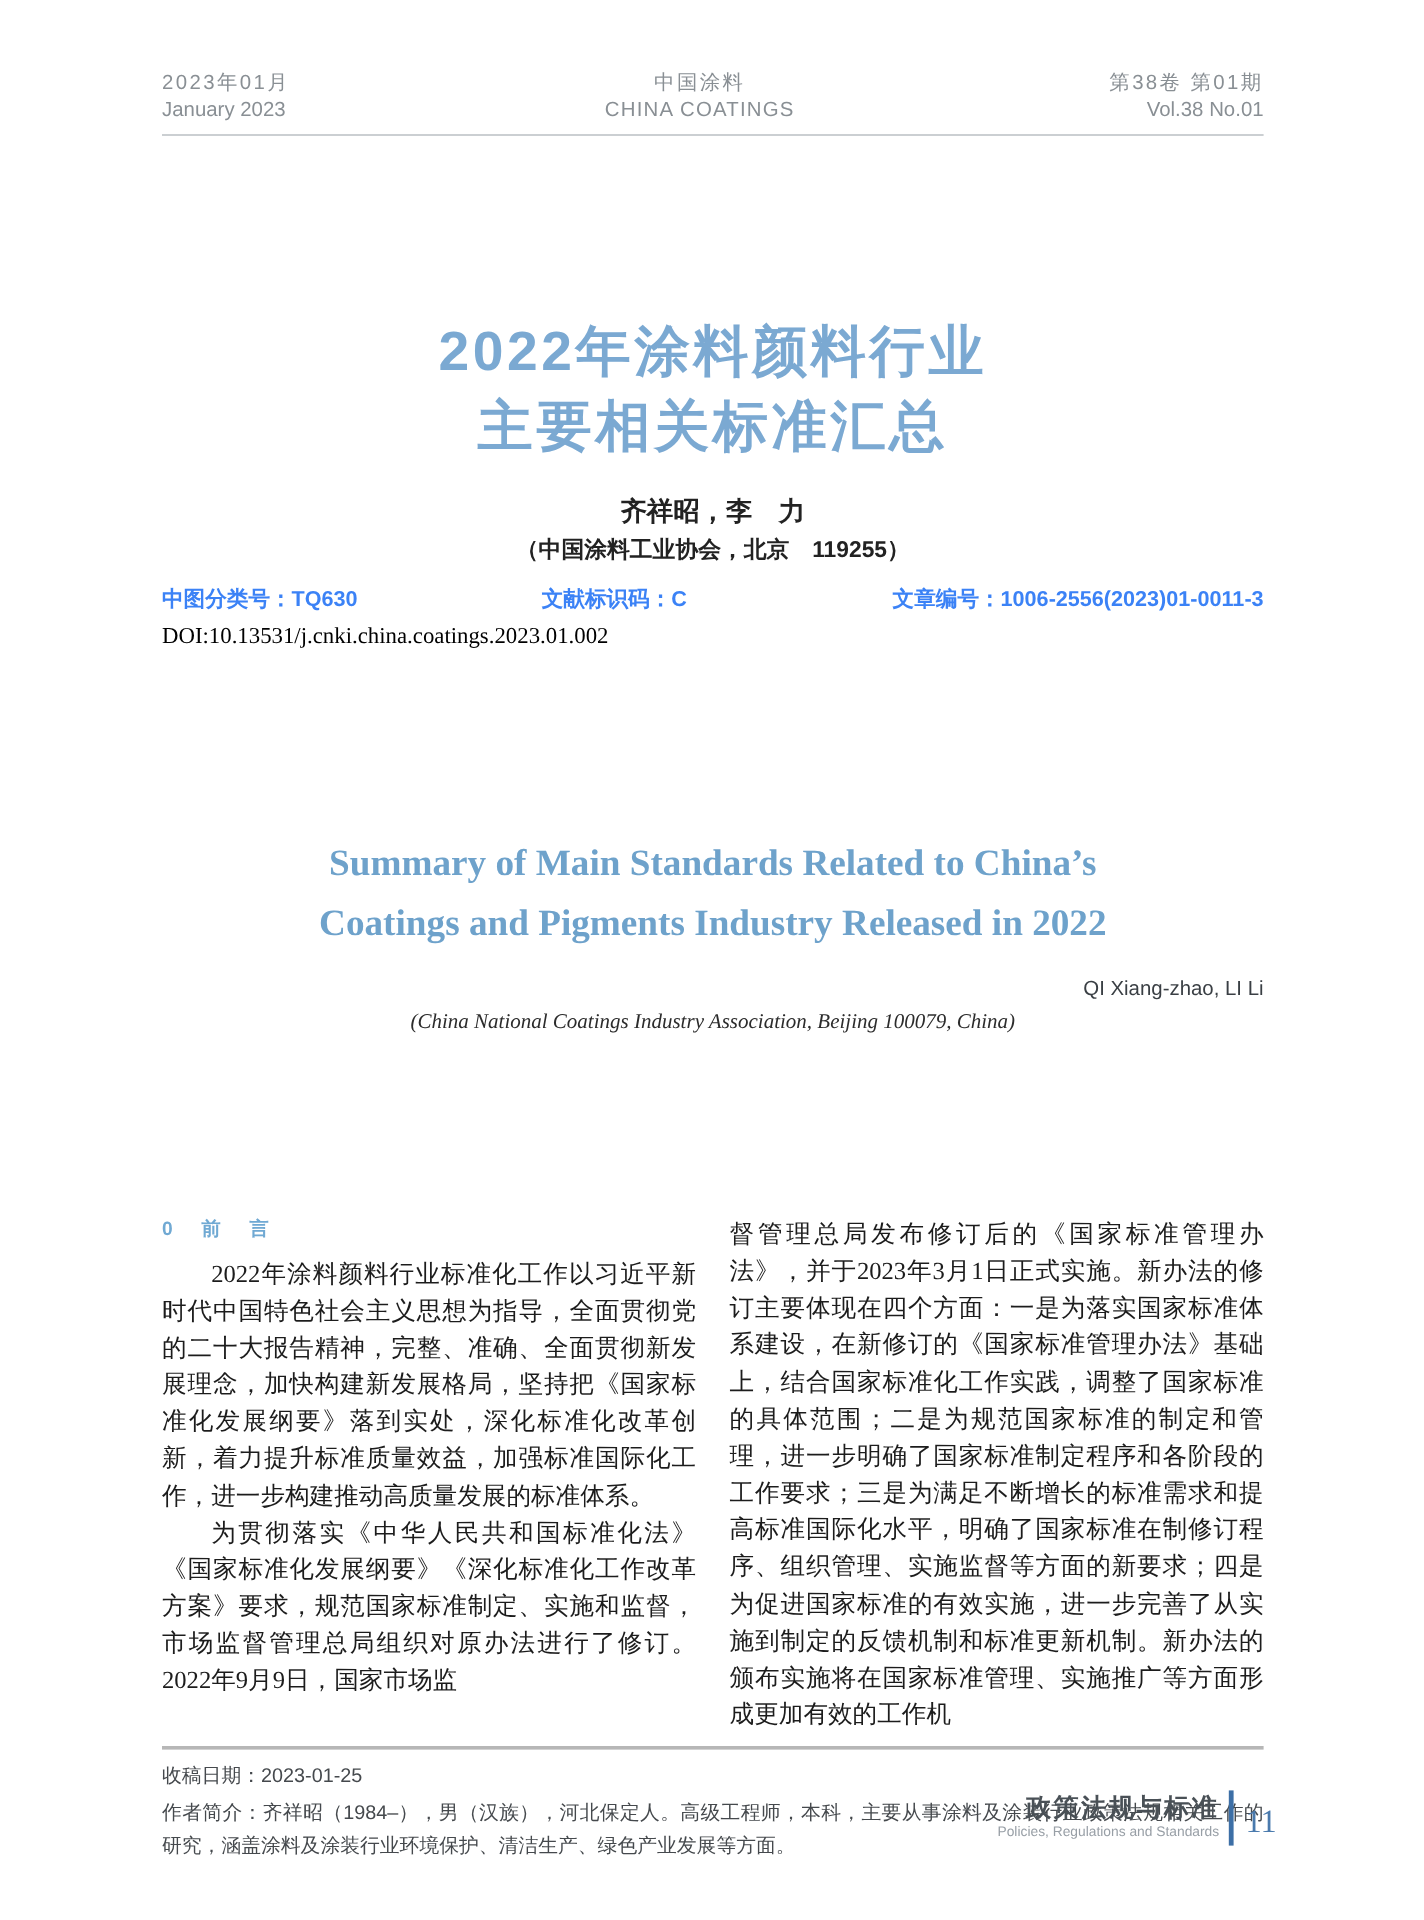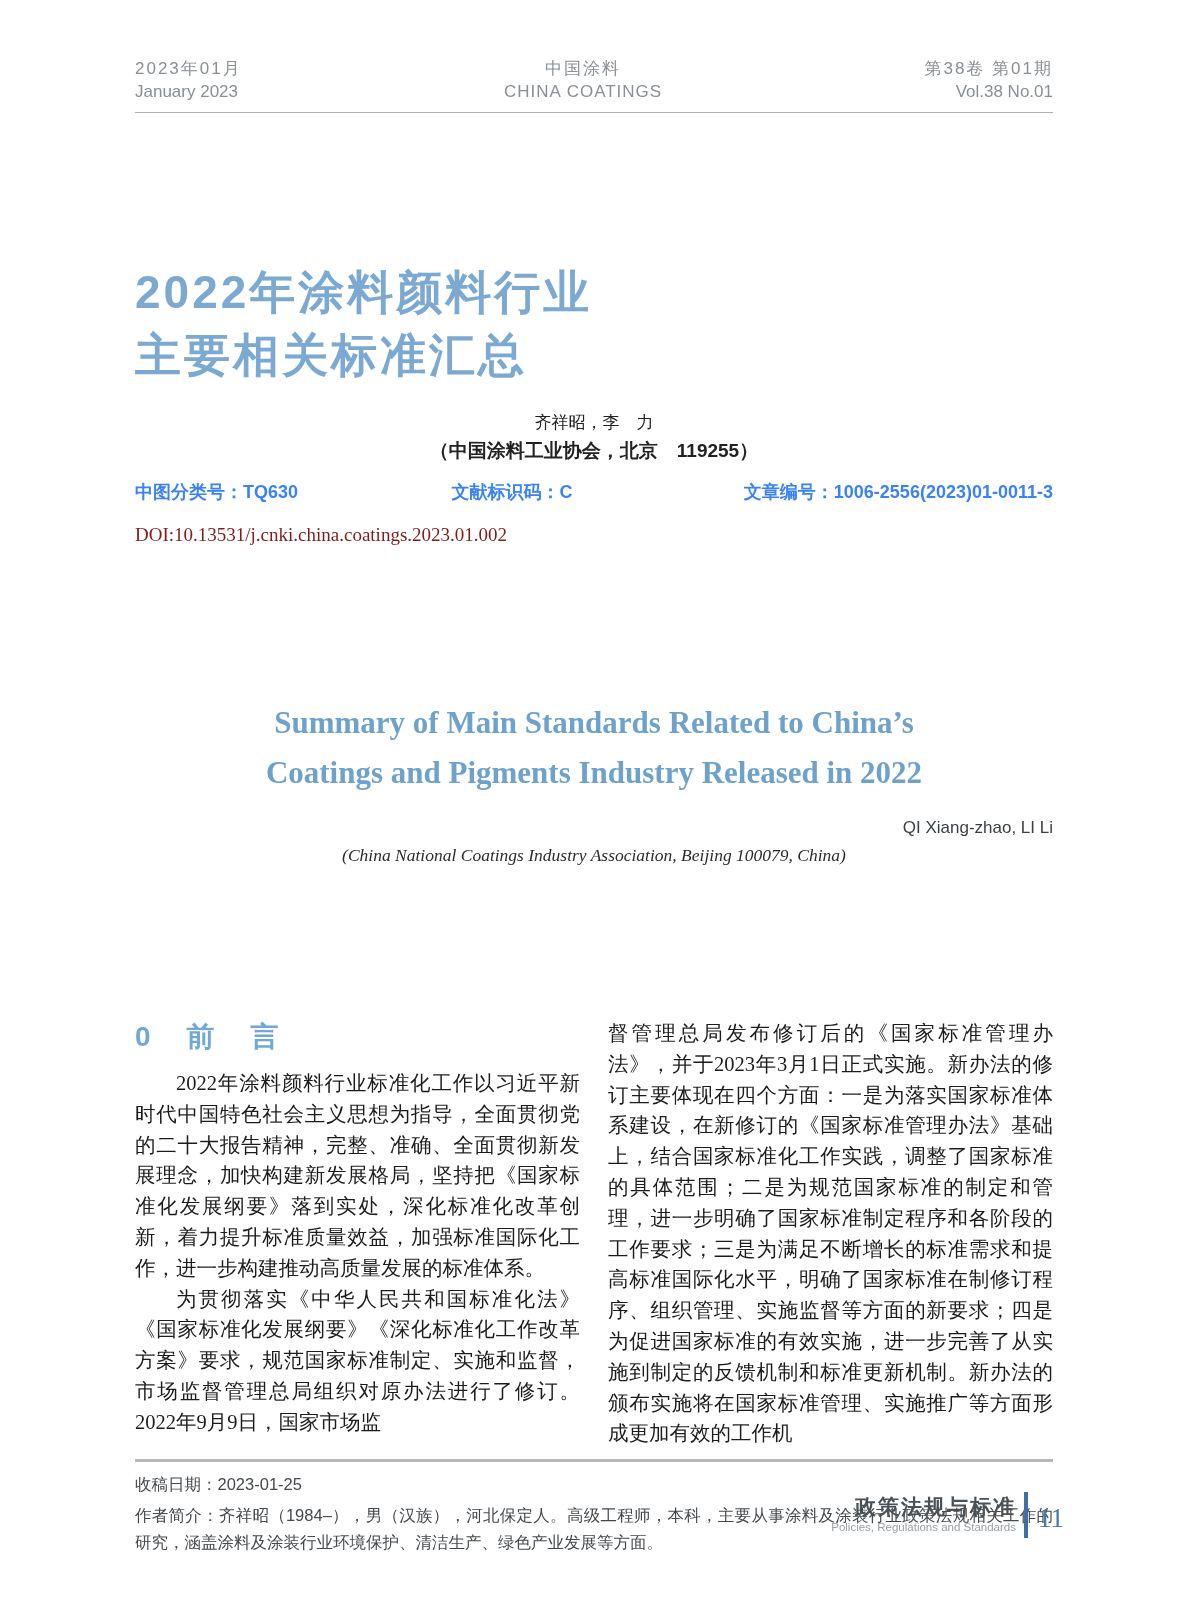--- a/index.html
+++ b/index.html
@@ -23,45 +23,46 @@
     border-bottom:1px solid #aab0b5;
   }
   .h-col{white-space:nowrap;}
   .h-col.left{text-align:left;}
   .h-col.center{text-align:center;letter-spacing:1px;}
   .h-col.right{text-align:right;}
   .h-cn{letter-spacing:2px;}
   
   .cn-title{
     margin:148px 0 0 0;
+    text-align:center;
     font-size:46px;line-height:63px;font-weight:bold;
     color:var(--title-blue,#7ba9d2);
     letter-spacing:3px;
   }
   .cn-title .line{display:block;}
   .authors{
     margin-top:24px;text-align:center;
-    font-size:17px;font-weight:normal;color:#222;
+    font-size:22px;font-weight:bold;color:#222;
   }
   .affiliation{
     margin-top:4px;text-align:center;
     font-size:19px;font-weight:bold;color:#222;
   }
   
   .meta-row{
     display:flex;margin-top:16px;
     font-size:18px;font-weight:bold;color:#3b82f6;
   }
   .meta-row span{flex:1 1 33%;}
   .meta-row span:nth-child(2){padding-left:24px;}
   .meta-row span:nth-child(3){text-align:right;white-space:nowrap;}
   .doi{
-    margin-top:20px;
+    margin-top:9px;
     font-family:"Liberation Serif","DejaVu Serif",serif;
-    font-size:19px;color:#7f1d1d;
+    font-size:19px;color:#000000;
   }
   
   .en-title{
     margin-top:152px;text-align:center;
     font-family:"Liberation Serif","DejaVu Serif",serif;
     font-weight:bold;font-size:31px;line-height:50px;
     color:var(--en-title-blue,#6ea2cb);
   }
   .en-authors{
     margin-top:20px;text-align:right;
@@ -73,21 +74,21 @@
     font-style:italic;font-size:17.5px;color:#2c2c2c;
   }
   
   .columns{
     display:flex;gap:28px;
     margin-top:152px;
   }
   .col{flex:1 1 50%;min-width:0;}
   .sec-heading{
     margin:0 0 12px 0;
-    font-size:28px;font-weight:bold;
+    font-size:16px;font-weight:bold;
     color:var(--heading-blue,#70a9d3);
     letter-spacing:4px;
   }
   .body-p{
     margin:0;
     font-family:"Liberation Serif","DejaVu Serif",serif;
     font-size:20.5px;line-height:30.8px;
     text-align:justify;
     color:#1c1c1c;
     text-indent:2em;

